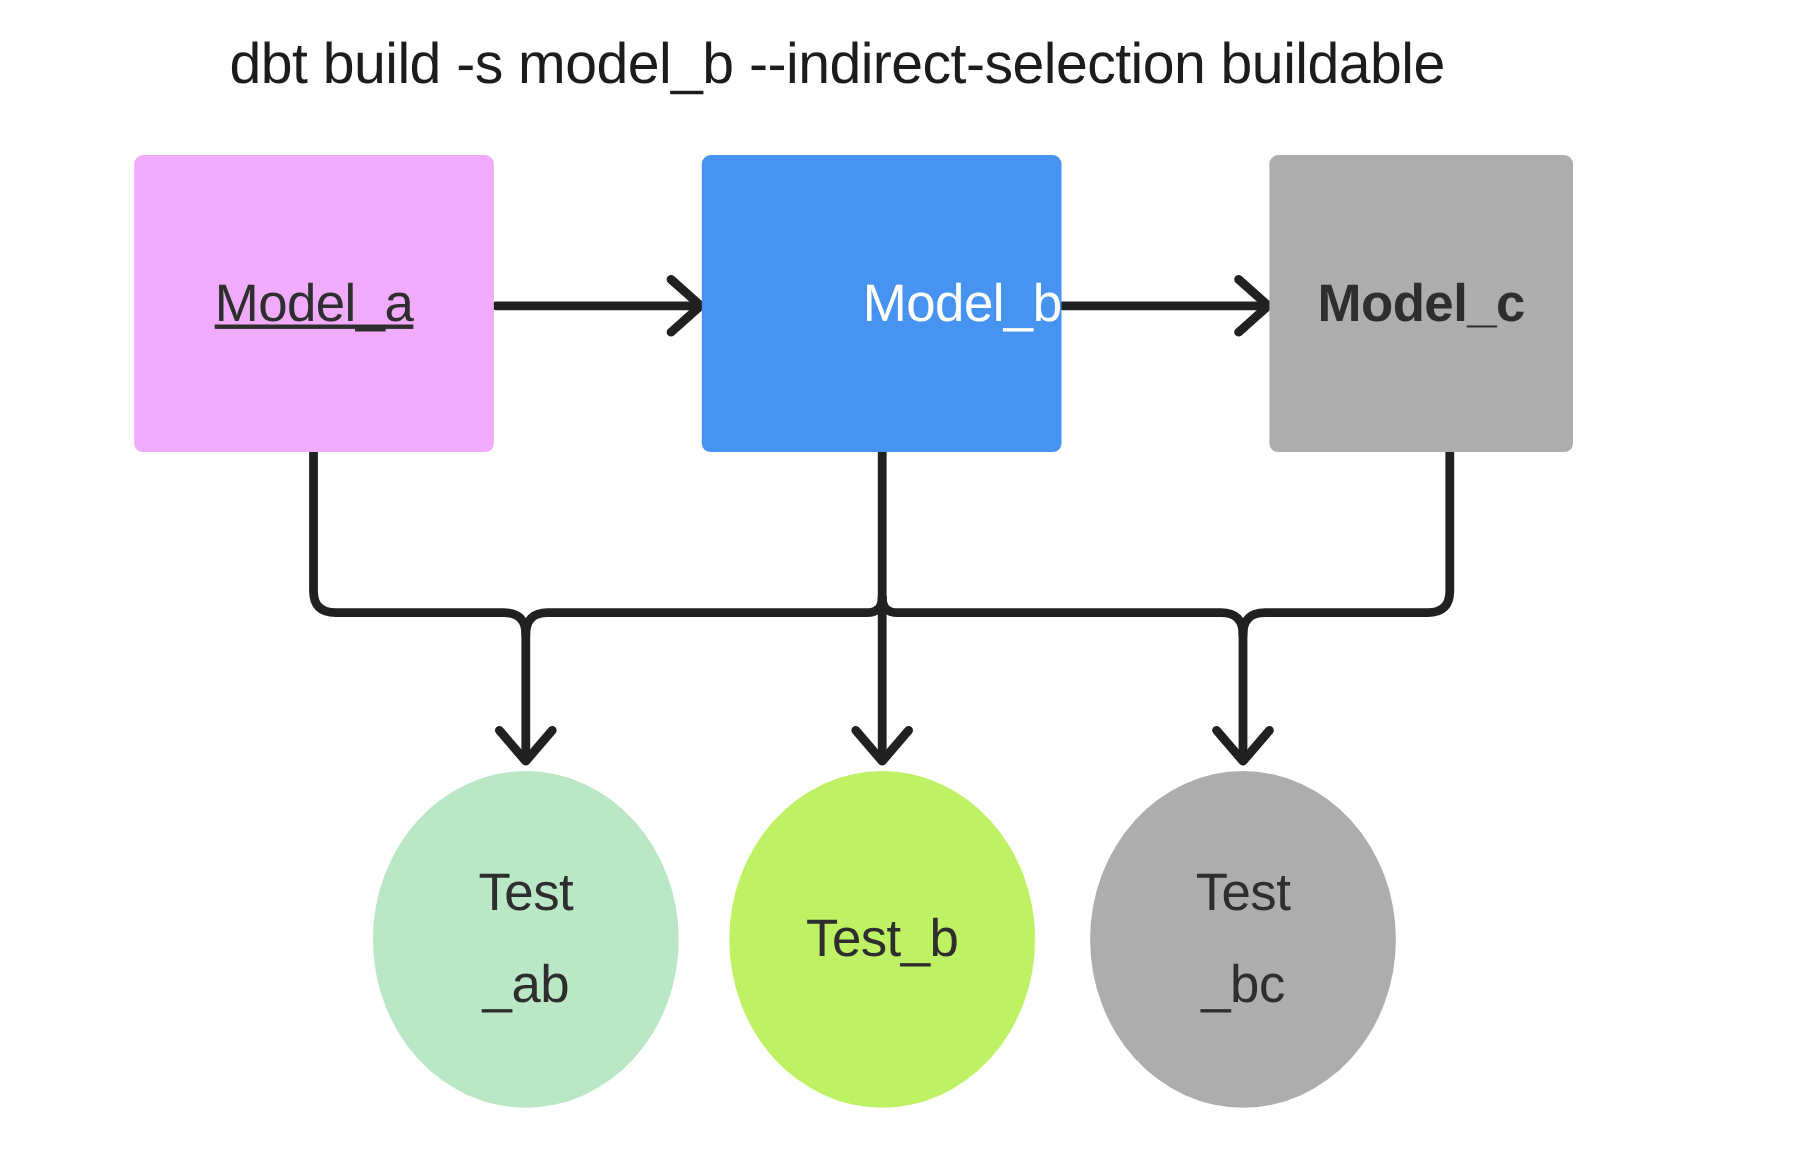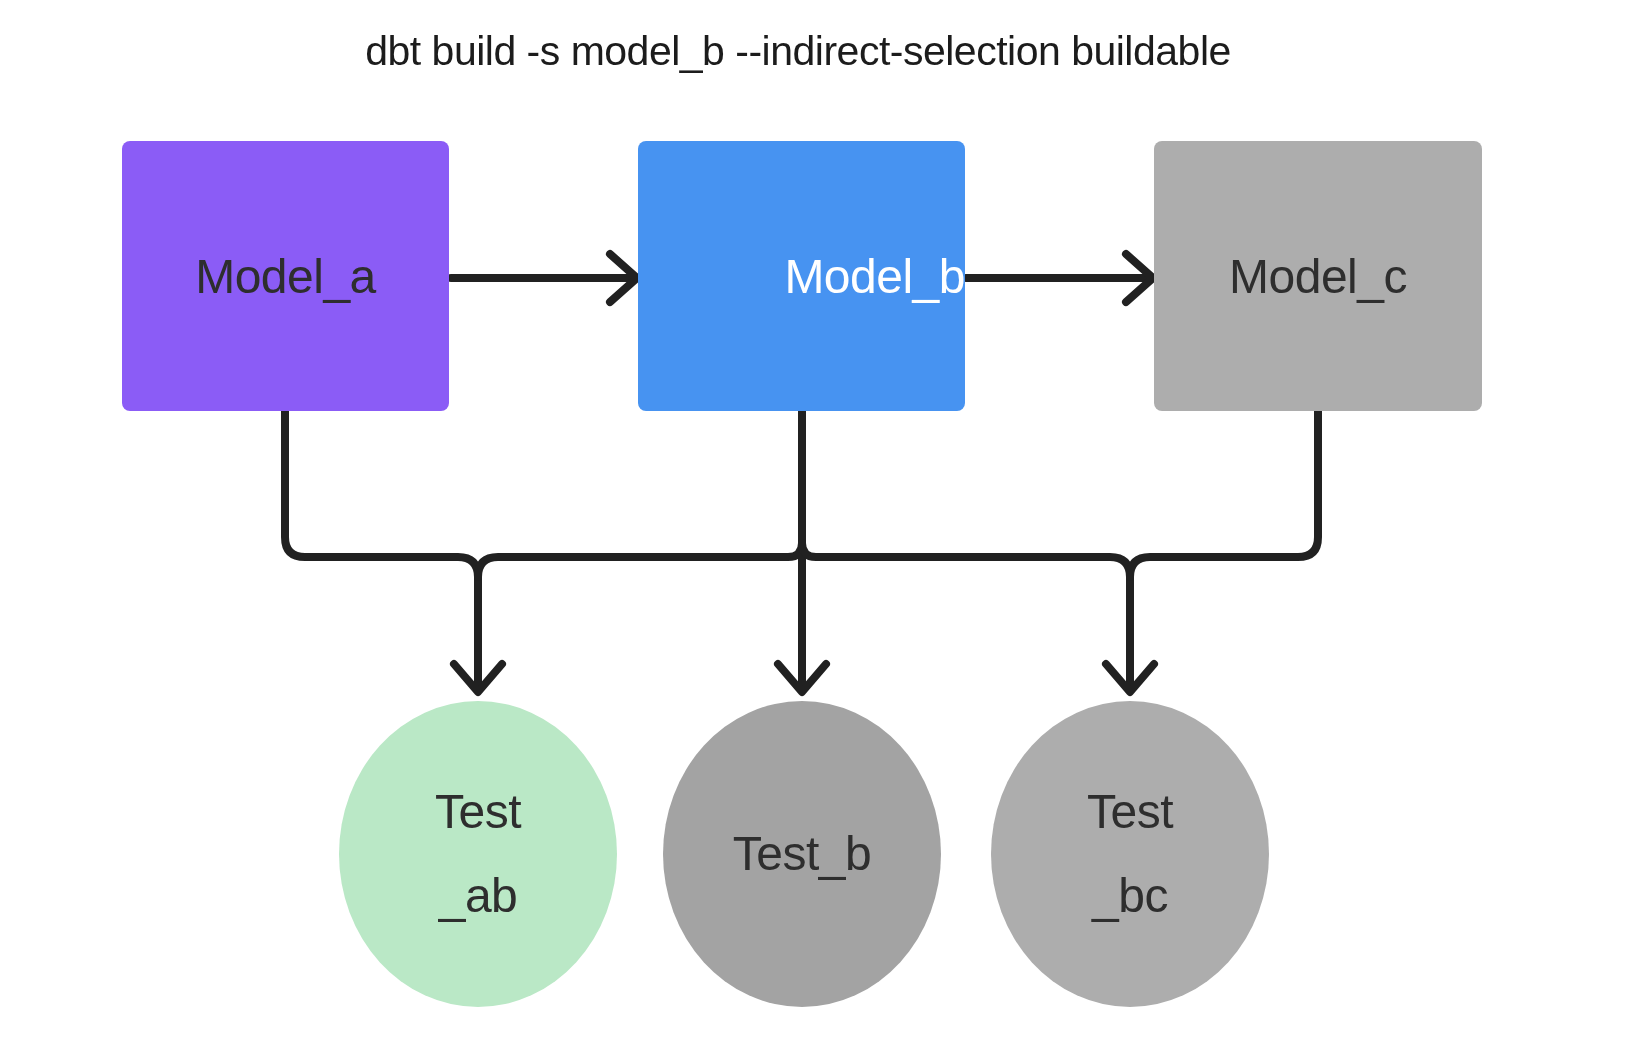--- a/index.html
+++ b/index.html
@@ -6,36 +6,36 @@
     --canvas_bg:#ffffff; --line:#212121; --text_dark:#2e2e2e;
   }
   html,body{margin:0;padding:0;background:#e8e8e8;}
   .canvas{
     position:relative; width:1630px; height:1060px;
     background:var(--canvas_bg); overflow:hidden;
     font-family:"Liberation Sans","DejaVu Sans",sans-serif;
   }
   .title{
     position:absolute; left:0; top:28px; width:1522px;
-    text-align:center; font-size:41px; font-weight:500;
-    letter-spacing:-0.5px; color:#1c1c1c; white-space:nowrap;padding-left:37px;
+    text-align:center; font-size:52px; font-weight:500;
+    letter-spacing:-0.5px; color:#1c1c1c; white-space:nowrap;
   }
   .connectors{position:absolute; left:0; top:0;}
   .connectors path{
     fill:none; stroke:var(--line); stroke-width:8;
     stroke-linecap:round; stroke-linejoin:round;
   }
   .box{
     position:absolute; top:141px; width:327px; height:270px;
     border-radius:8px; display:flex; align-items:center; justify-content:center;
     font-size:48px; font-weight:500; letter-spacing:-0.5px;
   }
   .box-a{left:122px;}
   .box-b{left:638px;justify-content:flex-end;}
-  .box-c{left:1154px; width:328px;}
+  .box-c{left:1154px; width:276px;font-weight:bold;}
   .test{
     position:absolute; top:701px; width:278px; height:306px;
     border-radius:50%; display:flex; flex-direction:column;
     align-items:center; justify-content:center;
     font-size:48px; font-weight:500; letter-spacing:-0.5px;
     color:var(--text_dark); text-align:center; line-height:84px;
   }
   .test-ab{left:339px;}
   .test-b{left:663px;}
   .test-bc{left:991px;}
@@ -63,38 +63,38 @@
 
     <path d="M802,411 V686"></path>
     <path d="M778,664 L802,692 L826,664"></path>
 
     <path d="M802,543 Q802,557 816,557 H1110 Q1130,557 1130,577 V686"></path>
     <path d="M1106,664 L1130,692 L1154,664"></path>
 
     <path d="M1130,577 Q1130,557 1150,557 H1298 Q1318,557 1318,537 V411"></path>
   </svg>
 
-  <div class="box box-a" style="background: #8b5cf6; color: rgb(46, 46, 46);">
+  <div class="box box-a" style="background: #f0abfc; color: rgb(46, 46, 46); text-decoration: underline;">
     <span>Model_a</span>
   </div>
 
   <div class="box box-b" style="background: rgb(71, 147, 241); color: rgb(255, 255, 255);">
     <span>Model_b</span>
   </div>
 
   <div class="box box-c" style="background: rgb(173, 173, 173); color: rgb(46, 46, 46);">
     <span>Model_c</span>
   </div>
 
   <div class="test test-ab" style="background: rgb(186, 232, 198);">
     <div>Test</div>
     <div>_ab</div>
   </div>
 
-  <div class="test test-b" style="background: #a3a3a3;">
+  <div class="test test-b" style="background: #bef264;">
     <div>Test_b</div>
 
   </div>
 
   <div class="test test-bc" style="background: rgb(173, 173, 173);">
     <div>Test</div>
     <div>_bc</div>
   </div>
 
 </div>

